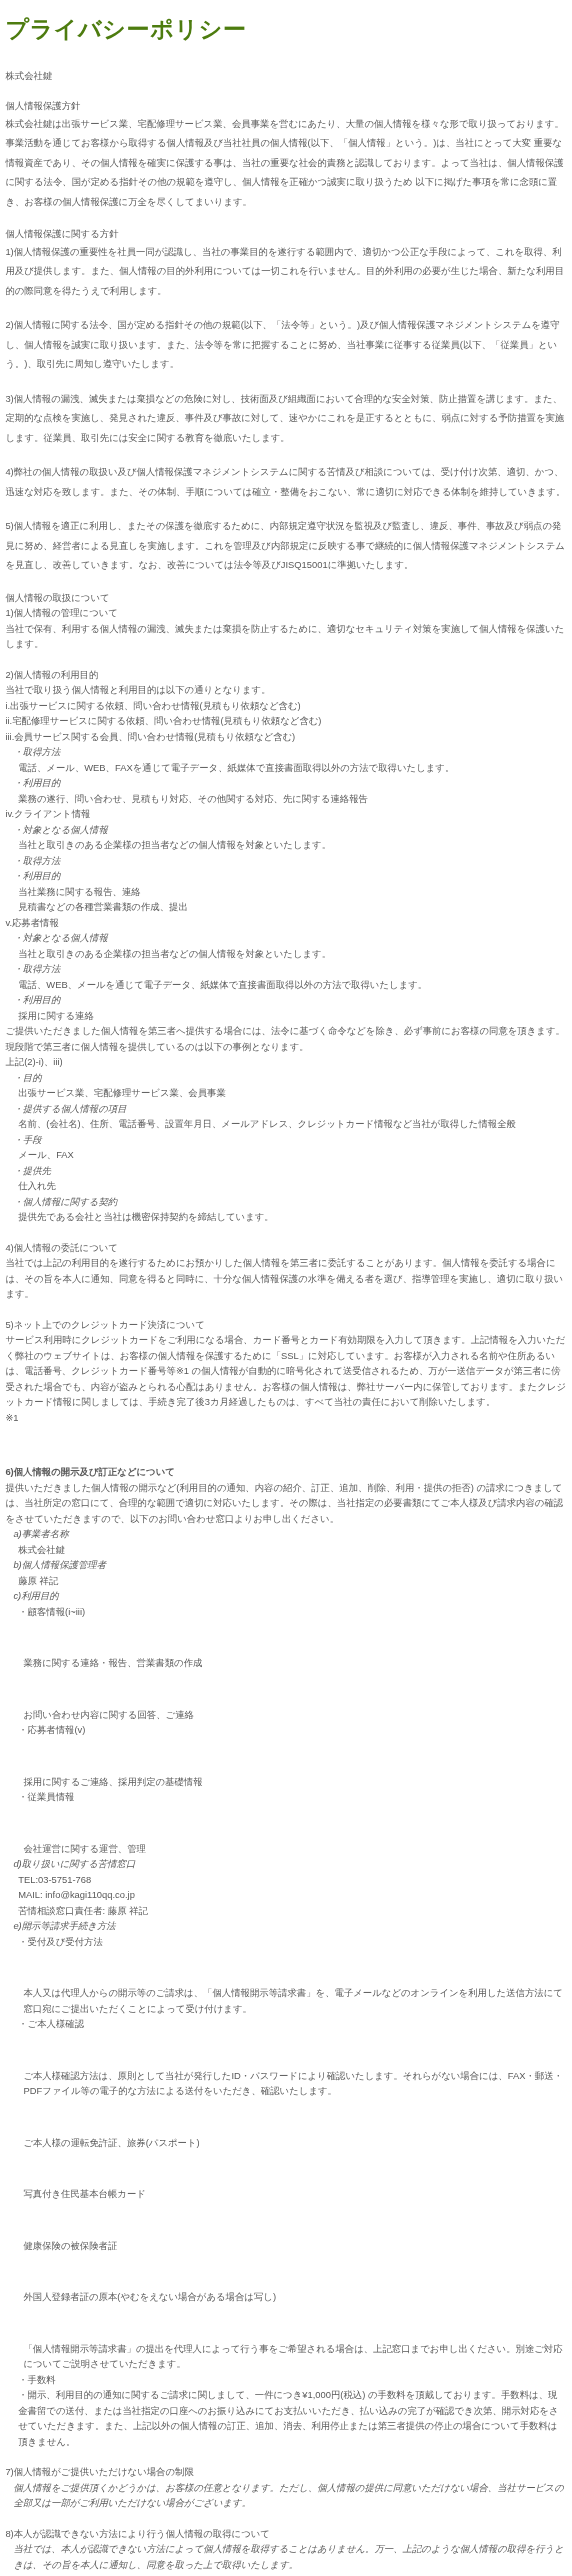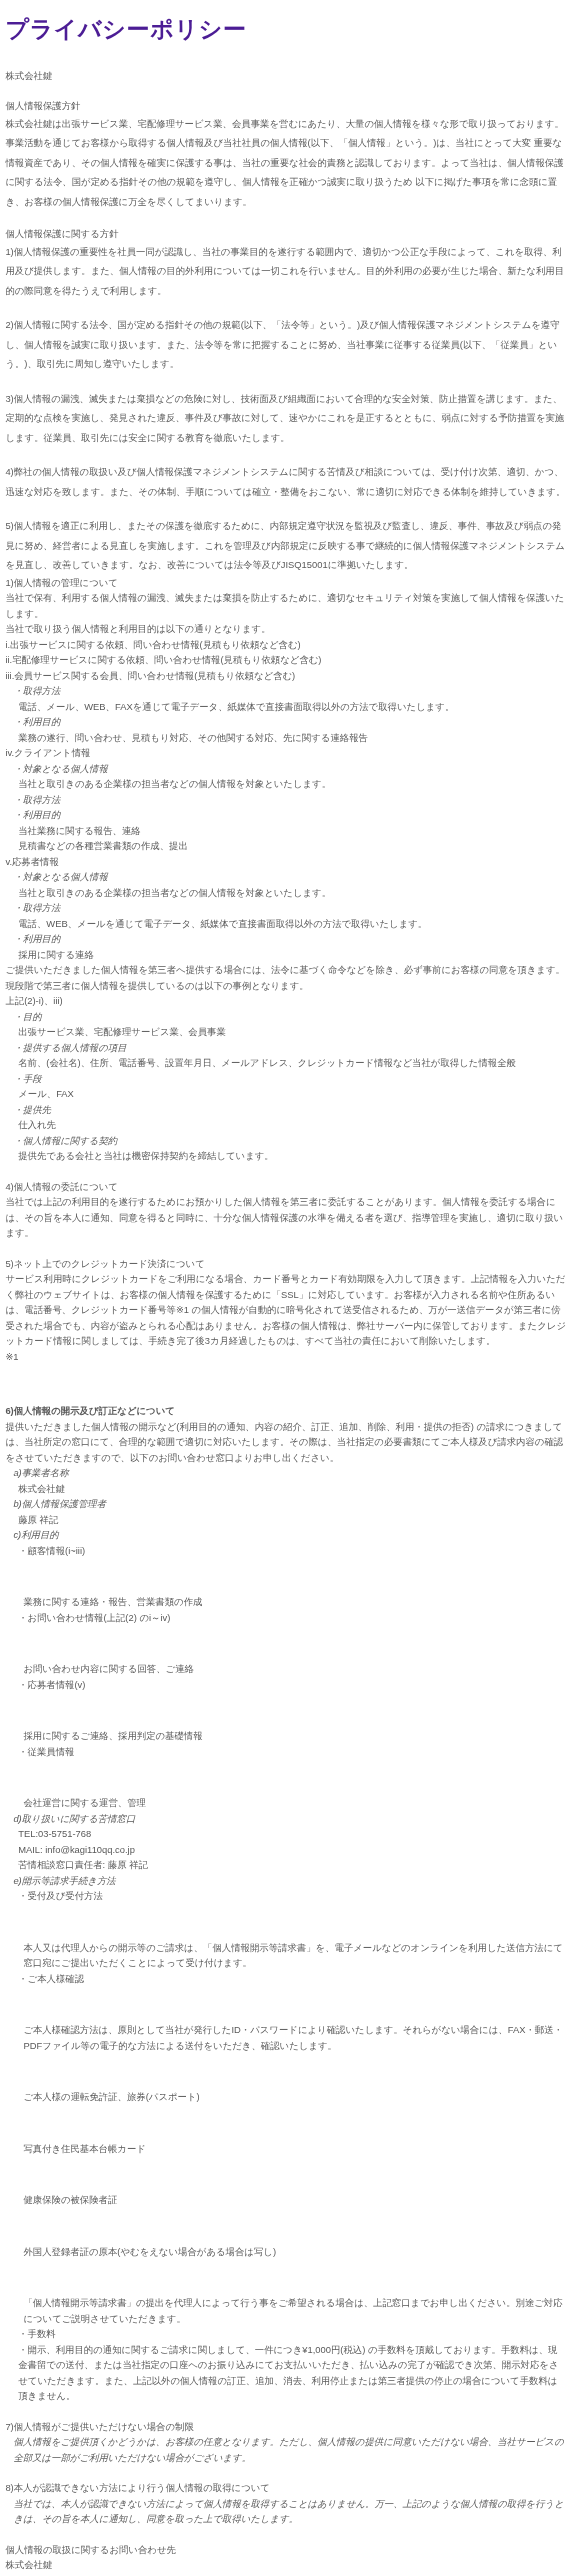--- a/index.html
+++ b/index.html
@@ -12,21 +12,21 @@
   .page{
     box-sizing:border-box;
     width:572px;
     min-height:2576px;
     padding:10.8px 5.4px 135px 5.4px;
   }
   .page-title{
     font-size:23px;
     line-height:1.3;
     font-weight:700;
-    color:#4c1d95;
+    color:#4d7c0f;
     margin:4px 0 23px 0;
     letter-spacing:0.7px;
   }
   .line{
     margin:0;
     font-size:9.4px;
     line-height:15.5px;
     white-space:normal;
     word-break:break-all;
   }
@@ -47,22 +47,24 @@
 
       <p class="line">株式会社鍵</p>
       <p class="line gap">個人情報保護方針</p>
       <p class="line lead">株式会社鍵は出張サービス業、宅配修理サービス業、会員事業を営むにあたり、大量の個人情報を様々な形で取り扱っております。事業活動を通じてお客様から取得する個人情報及び当社社員の個人情報(以下、「個人情報」という。)は、当社にとって大変 重要な情報資産であり、その個人情報を確実に保護する事は、当社の重要な社会的責務と認識しております。よって当社は、個人情報保護に関する法令、国が定める指針その他の規範を遵守し、個人情報を正確かつ誠実に取り扱うため 以下に掲げた事項を常に念頭に置き、お客様の個人情報保護に万全を尽くしてまいります。</p>
       <p class="line gap">個人情報保護に関する方針</p>
       <p class="line lead">1)個人情報保護の重要性を社員一同が認識し、当社の事業目的を遂行する範囲内で、適切かつ公正な手段によって、これを取得、利用及び提供します。また、個人情報の目的外利用については一切これを行いません。目的外利用の必要が生じた場合、新たな利用目的の際同意を得たうえで利用します。</p>
       <p class="line lead gap">2)個人情報に関する法令、国が定める指針その他の規範(以下、「法令等」という。)及び個人情報保護マネジメントシステムを遵守し、個人情報を誠実に取り扱います。また、法令等を常に把握することに努め、当社事業に従事する従業員(以下、「従業員」という。)、取引先に周知し遵守いたします。</p>
       <p class="line lead gap">3)個人情報の漏洩、滅失または棄損などの危険に対し、技術面及び組織面において合理的な安全対策、防止措置を講じます。また、定期的な点検を実施し、発見された違反、事件及び事故に対して、速やかにこれを是正するとともに、弱点に対する予防措置を実施します。従業員、取引先には安全に関する教育を徹底いたします。</p>
       <p class="line lead gap">4)弊社の個人情報の取扱い及び個人情報保護マネジメントシステムに関する苦情及び相談については、受け付け次第、適切、かつ、迅速な対応を致します。また、その体制、手順については確立・整備をおこない、常に適切に対応できる体制を維持していきます。</p>
       <p class="line lead gap">5)個人情報を適正に利用し、またその保護を徹底するために、内部規定遵守状況を監視及び監査し、違反、事件、事故及び弱点の発見に努め、経営者による見直しを実施します。これを管理及び内部規定に反映する事で継続的に個人情報保護マネジメントシステムを見直し、改善していきます。なお、改善については法令等及びJISQ15001に準拠いたします。</p>
+      <p class="line gap">個人情報の取扱について</p>
       <p class="line">1)個人情報の管理について</p>
       <p class="line">当社で保有、利用する個人情報の漏洩、滅失または棄損を防止するために、適切なセキュリティ対策を実施して個人情報を保護いたします。</p>
+      <p class="line gap">2)個人情報の利用目的</p>
       <p class="line">当社で取り扱う個人情報と利用目的は以下の通りとなります。</p>
       <p class="line">i.出張サービスに関する依頼、問い合わせ情報(見積もり依頼など含む)</p>
       <p class="line">ii.宅配修理サービスに関する依頼、問い合わせ情報(見積もり依頼など含む)</p>
       <p class="line">iii.会員サービス関する会員、問い合わせ情報(見積もり依頼など含む)</p>
       <p class="line ind1">・取得方法</p>
       <p class="line ind2">電話、メール、WEB、FAXを通じて電子データ、紙媒体で直接書面取得以外の方法で取得いたします。</p>
       <p class="line ind1">・利用目的</p>
       <p class="line ind2">業務の遂行、問い合わせ、見積もり対応、その他関する対応、先に関する連絡報告</p>
       <p class="line">iv.クライアント情報</p>
       <p class="line ind1">・対象となる個人情報</p>
@@ -97,21 +99,20 @@
       <p class="line">※1</p>
       <p class="line gapxl">6)個人情報の開示及び訂正などについて</p>
       <p class="line">提供いただきました個人情報の開示など(利用目的の通知、内容の紹介、訂正、追加、削除、利用・提供の拒否) の請求につきましては、当社所定の窓口にて、合理的な範囲で適切に対応いたします。その際は、当社指定の必要書類にてご本人様及び請求内容の確認をさせていただきますので、以下のお問い合わせ窓口よりお申し出ください。</p>
       <p class="line ind1">a)事業者名称</p>
       <p class="line ind2">株式会社鍵</p>
       <p class="line ind1">b)個人情報保護管理者</p>
       <p class="line ind2">藤原 祥記</p>
       <p class="line ind1">c)利用目的</p>
       <p class="line ind2">・顧客情報(i~iii)</p>
       <p class="line ind3">業務に関する連絡・報告、営業書類の作成</p>
-      <p class="line ind2">・お問い合わせ情報(上記(2) のi～iv)</p>
       <p class="line ind3">お問い合わせ内容に関する回答、ご連絡</p>
       <p class="line ind2">・応募者情報(v)</p>
       <p class="line ind3">採用に関するご連絡、採用判定の基礎情報</p>
       <p class="line ind2">・従業員情報</p>
       <p class="line ind3">会社運営に関する運営、管理</p>
       <p class="line ind1">d)取り扱いに関する苦情窓口</p>
       <p class="line ind2">TEL:03-5751-768</p>
       <p class="line ind2">MAIL: info@kagi110qq.co.jp</p>
       <p class="line ind2">苦情相談窓口責任者: 藤原 祥記</p>
       <p class="line ind1">e)開示等請求手続き方法</p>

